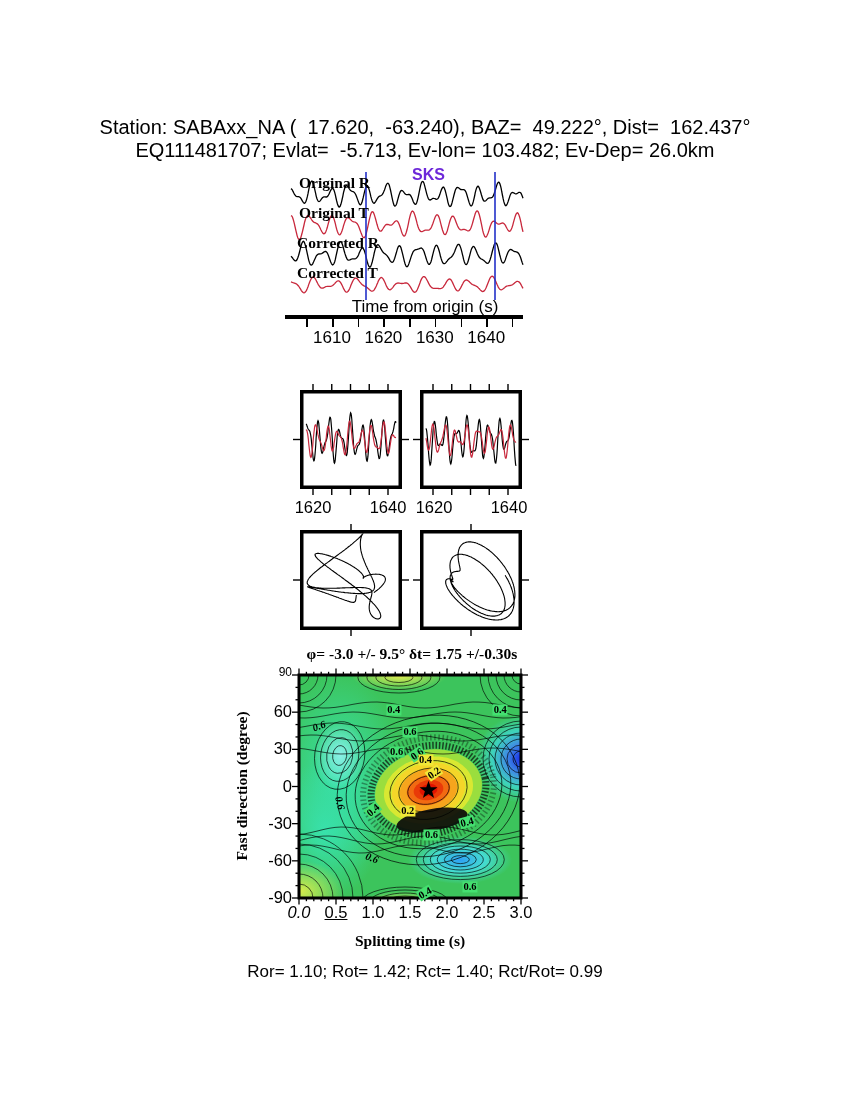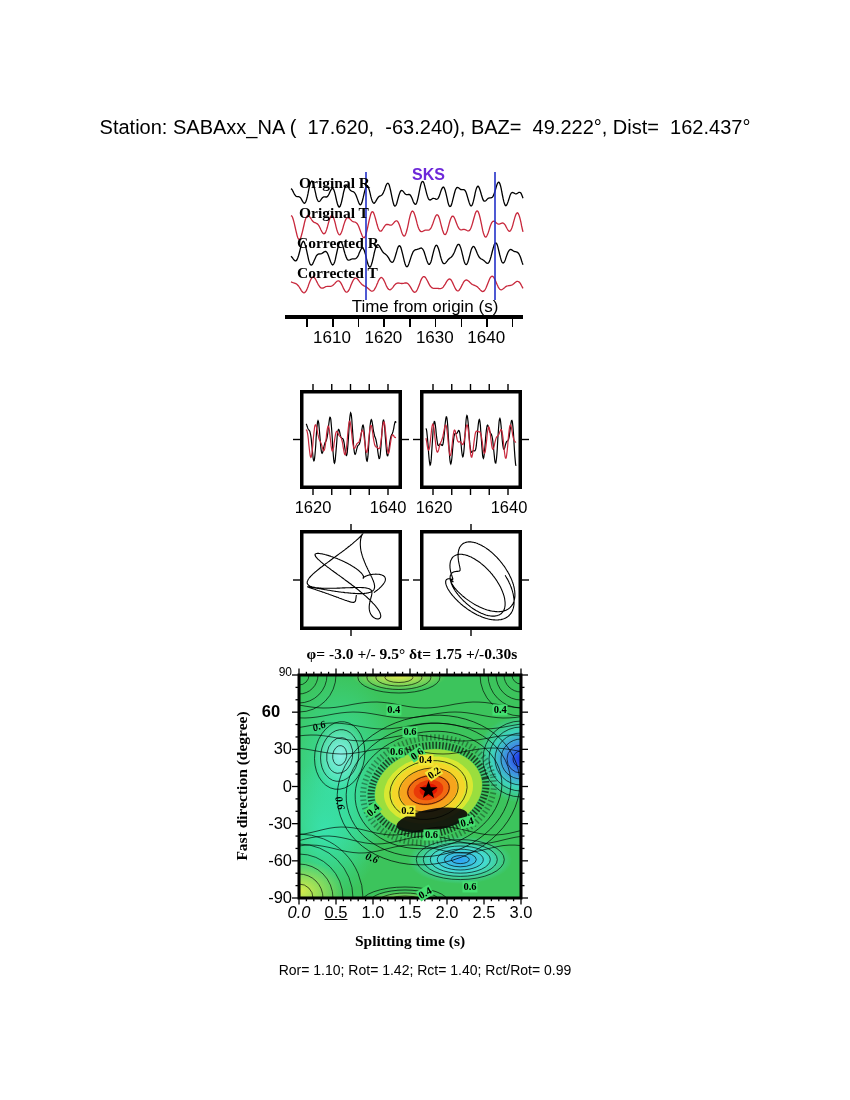--- a/index.html
+++ b/index.html
@@ -15,20 +15,21 @@
   .chip.none{font-style:italic;background:transparent;}
   #ydirlabel{position:absolute;transform:rotate(-90deg);transform-origin:center;
         font-family:"Liberation Serif",serif;font-weight:bold;font-size:15.5px;white-space:nowrap;}
 </style>
 </head>
 <body>
 
 <div id="fig">
 
   <div class="hdr" style="top:116px;">Station: SABAxx_NA (  17.620,  -63.240), BAZ=  49.222°, Dist=  162.437°</div>
+  <div class="hdr" style="top:139px;">EQ111481707; Evlat=  -5.713, Ev-lon= 103.482; Ev-Dep= 26.0km</div>
 
   <svg id="wavesvg" width="242" height="158" viewBox="0 0 242 158" style="position:absolute;left:283px;top:162px;">
       <polyline points="8.0,26.6 8.7,27.1 9.4,28.0 10.0,29.4 10.7,30.8 11.4,32.1 12.1,33.2 12.8,34.0 13.5,34.5 14.1,34.7 14.8,34.7 15.5,34.7 16.2,34.9 16.9,35.2 17.6,35.9 18.2,36.9 18.9,38.1 19.6,39.3 20.3,40.4 21.0,41.1 21.6,41.2 22.3,40.6 23.0,39.3 23.7,37.1 24.4,34.4 25.1,31.2 25.7,27.8 26.4,24.7 27.1,22.0 27.8,20.1 28.5,19.2 29.2,19.2 29.8,20.4 30.5,22.4 31.2,25.0 31.9,28.1 32.6,31.2 33.2,34.1 33.9,36.5 34.6,38.3 35.3,39.3 36.0,39.6 36.7,39.3 37.3,38.6 38.0,37.7 38.7,36.7 39.4,35.8 40.1,35.2 40.8,34.9 41.4,34.9 42.1,34.9 42.8,35.0 43.5,35.0 44.2,34.7 44.8,34.0 45.5,33.0 46.2,31.6 46.9,30.1 47.6,28.6 48.3,27.3 48.9,26.5 49.6,26.3 50.3,26.9 51.0,28.3 51.7,30.4 52.4,33.1 53.0,36.0 53.7,39.0 54.4,41.7 55.1,43.7 55.8,44.9 56.4,45.1 57.1,44.3 57.8,42.6 58.5,40.1 59.2,37.0 59.9,33.8 60.5,30.7 61.2,28.0 61.9,25.8 62.6,24.4 63.3,23.7 64.0,23.7 64.6,24.3 65.3,25.2 66.0,26.3 66.7,27.3 67.4,28.2 68.0,28.8 68.7,29.2 69.4,29.5 70.1,29.7 70.8,30.0 71.5,30.6 72.1,31.5 72.8,32.8 73.5,34.5 74.2,36.4 74.9,38.4 75.6,40.3 76.2,41.7 76.9,42.6 77.6,42.7 78.3,41.9 79.0,40.3 79.6,38.0 80.3,35.2 81.0,32.1 81.7,29.2 82.4,26.6 83.1,24.7 83.7,23.7 84.4,23.7 85.1,24.7 85.8,26.5 86.5,28.9 87.2,31.6 87.8,34.4 88.5,36.9 89.2,39.0 89.9,40.4 90.6,41.1 91.2,41.2 91.9,40.6 92.6,39.6 93.3,38.4 94.0,37.2 94.7,36.1 95.3,35.2 96.0,34.5 96.7,34.1 97.4,33.8 98.1,33.5 98.8,33.0 99.4,32.3 100.1,31.1 100.8,29.6 101.5,27.9 102.2,25.9 102.8,24.1 103.5,22.5 104.2,21.5 104.9,21.2 105.6,21.8 106.3,23.3 106.9,25.6 107.6,28.5 108.3,31.9 109.0,35.4 109.7,38.6 110.4,41.3 111.0,43.1 111.7,44.1 112.4,44.0 113.1,43.0 113.8,41.2 114.4,38.9 115.1,36.3 115.8,33.8 116.5,31.6 117.2,29.9 117.9,28.8 118.5,28.4 119.2,28.5 119.9,29.1 120.6,29.9 121.3,30.9 122.0,31.7 122.6,32.3 123.3,32.6 124.0,32.7 124.7,32.6 125.4,32.5 126.0,32.5 126.7,32.7 127.4,33.3 128.1,34.4 128.8,35.8 129.5,37.4 130.1,39.2 130.8,40.7 131.5,41.9 132.2,42.4 132.9,42.2 133.6,41.0 134.2,39.1 134.9,36.3 135.6,33.1 136.3,29.6 137.0,26.2 137.6,23.3 138.3,21.0 139.0,19.7 139.7,19.4 140.4,20.0 141.1,21.6 141.7,23.9 142.4,26.6 143.1,29.4 143.8,32.1 144.5,34.4 145.2,36.2 145.8,37.4 146.5,37.9 147.2,38.0 147.9,37.7 148.6,37.2 149.2,36.8 149.9,36.4 150.6,36.3 151.3,36.5 152.0,36.7 152.7,37.1 153.3,37.3 154.0,37.2 154.7,36.8 155.4,35.8 156.1,34.4 156.8,32.6 157.4,30.6 158.1,28.6 158.8,26.9 159.5,25.6 160.2,25.0 160.8,25.3 161.5,26.5 162.2,28.5 162.9,31.1 163.6,34.1 164.3,37.2 164.9,40.1 165.6,42.5 166.3,44.0 167.0,44.6 167.7,44.3 168.4,42.9 169.0,40.9 169.7,38.2 170.4,35.4 171.1,32.5 171.8,30.0 172.4,27.9 173.1,26.5 173.8,25.6 174.5,25.4 175.2,25.6 175.9,26.0 176.5,26.6 177.2,27.1 177.9,27.5 178.6,27.6 179.3,27.6 180.0,27.6 180.6,27.6 181.3,27.8 182.0,28.5 182.7,29.6 183.4,31.2 184.0,33.2 184.7,35.6 185.4,38.0 186.1,40.4 186.8,42.3 187.5,43.6 188.1,44.0 188.8,43.6 189.5,42.2 190.2,39.9 190.9,37.1 191.6,34.0 192.2,30.9 192.9,28.1 193.6,25.9 194.3,24.6 195.0,24.1 195.6,24.6 196.3,26.0 197.0,28.0 197.7,30.3 198.4,32.8 199.1,35.0 199.7,36.9 200.4,38.3 201.1,39.1 201.8,39.2 202.5,39.0 203.2,38.4 203.8,37.6 204.5,36.9 205.2,36.3 205.9,36.0 206.6,35.8 207.2,35.8 207.9,35.8 208.6,35.7 209.3,35.2 210.0,34.4 210.7,33.1 211.3,31.2 212.0,29.1 212.7,26.7 213.4,24.4 214.1,22.3 214.8,20.8 215.4,20.2 216.1,20.4 216.8,21.6 217.5,23.7 218.2,26.6 218.8,30.0 219.5,33.5 220.2,36.9 220.9,39.9 221.6,42.1 222.3,43.4 222.9,43.7 223.6,43.1 224.3,41.8 225.0,39.9 225.7,37.7 226.4,35.6 227.0,33.6 227.7,32.0 228.4,31.0 229.1,30.5 229.8,30.4 230.4,30.7 231.1,31.1 231.8,31.5 232.5,31.8 233.2,31.8 233.9,31.7 234.5,31.3 235.2,30.8 235.9,30.4 236.6,30.3 237.3,30.5 238.0,31.2 238.6,32.5 239.3,34.2 240.0,36.3" fill="none" stroke="#000000" stroke-width="1.3"></polyline>
       <polyline points="8.0,53.6 8.7,54.0 9.4,55.0 10.0,56.8 10.7,59.1 11.4,61.9 12.1,65.0 12.8,68.1 13.5,71.0 14.1,73.6 14.8,75.7 15.5,77.0 16.2,77.5 16.9,77.2 17.6,76.1 18.2,74.2 18.9,71.8 19.6,69.0 20.3,66.0 21.0,63.0 21.6,60.2 22.3,57.8 23.0,55.8 23.7,54.5 24.4,53.7 25.1,53.5 25.7,53.8 26.4,54.5 27.1,55.4 27.8,56.4 28.5,57.5 29.2,58.5 29.8,59.3 30.5,59.9 31.2,60.3 31.9,60.6 32.6,60.9 33.2,61.2 33.9,61.6 34.6,62.1 35.3,62.9 36.0,63.9 36.7,65.2 37.3,66.5 38.0,68.0 38.7,69.4 39.4,70.5 40.1,71.4 40.8,71.8 41.4,71.7 42.1,71.0 42.8,69.7 43.5,67.9 44.2,65.8 44.8,63.3 45.5,60.8 46.2,58.4 46.9,56.3 47.6,54.7 48.3,53.7 48.9,53.4 49.6,53.9 50.3,55.1 51.0,56.9 51.7,59.3 52.4,61.9 53.0,64.6 53.7,67.2 54.4,69.5 55.1,71.3 55.8,72.4 56.4,72.9 57.1,72.7 57.8,71.7 58.5,70.2 59.2,68.3 59.9,66.1 60.5,63.8 61.2,61.6 61.9,59.6 62.6,57.9 63.3,56.7 64.0,55.9 64.6,55.6 65.3,55.7 66.0,56.1 66.7,56.7 67.4,57.4 68.0,58.1 68.7,58.7 69.4,59.2 70.1,59.6 70.8,59.8 71.5,60.0 72.1,60.2 72.8,60.5 73.5,61.0 74.2,61.7 74.9,62.8 75.6,64.2 76.2,65.8 76.9,67.7 77.6,69.6 78.3,71.6 79.0,73.3 79.6,74.6 80.3,75.5 81.0,75.7 81.7,75.2 82.4,74.0 83.1,72.1 83.7,69.5 84.4,66.6 85.1,63.3 85.8,60.0 86.5,56.9 87.2,54.1 87.8,52.0 88.5,50.5 89.2,49.8 89.9,49.9 90.6,50.8 91.2,52.4 91.9,54.6 92.6,57.0 93.3,59.7 94.0,62.3 94.7,64.6 95.3,66.6 96.0,68.0 96.7,68.9 97.4,69.2 98.1,69.1 98.8,68.5 99.4,67.5 100.1,66.5 100.8,65.3 101.5,64.3 102.2,63.4 102.8,62.8 103.5,62.5 104.2,62.4 104.9,62.5 105.6,62.7 106.3,62.9 106.9,63.1 107.6,63.2 108.3,63.1 109.0,62.7 109.7,62.1 110.4,61.4 111.0,60.6 111.7,59.8 112.4,59.2 113.1,58.8 113.8,58.8 114.4,59.2 115.1,60.1 115.8,61.5 116.5,63.2 117.2,65.3 117.9,67.4 118.5,69.6 119.2,71.5 119.9,72.9 120.6,73.9 121.3,74.1 122.0,73.6 122.6,72.3 123.3,70.3 124.0,67.8 124.7,64.8 125.4,61.6 126.0,58.3 126.7,55.3 127.4,52.8 128.1,50.8 128.8,49.5 129.5,49.1 130.1,49.4 130.8,50.4 131.5,52.1 132.2,54.3 132.9,56.8 133.6,59.4 134.2,61.9 134.9,64.2 135.6,66.2 136.3,67.7 137.0,68.8 137.6,69.4 138.3,69.7 139.0,69.6 139.7,69.4 140.4,69.0 141.1,68.6 141.7,68.3 142.4,68.2 143.1,68.1 143.8,68.1 144.5,68.2 145.2,68.2 145.8,68.1 146.5,67.7 147.2,67.1 147.9,66.1 148.6,64.8 149.2,63.2 149.9,61.4 150.6,59.4 151.3,57.4 152.0,55.6 152.7,54.1 153.3,53.2 154.0,52.8 154.7,53.0 155.4,53.9 156.1,55.5 156.8,57.6 157.4,60.1 158.1,62.8 158.8,65.5 159.5,68.0 160.2,70.1 160.8,71.7 161.5,72.5 162.2,72.6 162.9,72.0 163.6,70.6 164.3,68.7 164.9,66.4 165.6,63.8 166.3,61.2 167.0,58.8 167.7,56.8 168.4,55.3 169.0,54.3 169.7,54.1 170.4,54.4 171.1,55.3 171.8,56.7 172.4,58.3 173.1,60.2 173.8,62.0 174.5,63.7 175.2,65.2 175.9,66.3 176.5,67.1 177.2,67.6 177.9,67.8 178.6,67.8 179.3,67.7 180.0,67.5 180.6,67.4 181.3,67.4 182.0,67.6 182.7,67.8 183.4,68.2 184.0,68.5 184.7,68.8 185.4,68.9 186.1,68.6 186.8,68.0 187.5,67.0 188.1,65.5 188.8,63.6 189.5,61.3 190.2,58.8 190.9,56.3 191.6,53.9 192.2,51.8 192.9,50.1 193.6,49.1 194.3,48.9 195.0,49.4 195.6,50.8 196.3,52.8 197.0,55.5 197.7,58.6 198.4,61.9 199.1,65.3 199.7,68.4 200.4,71.0 201.1,73.1 201.8,74.5 202.5,75.1 203.2,74.9 203.8,74.0 204.5,72.6 205.2,70.7 205.9,68.6 206.6,66.3 207.2,64.2 207.9,62.4 208.6,60.9 209.3,59.9 210.0,59.3 210.7,59.1 211.3,59.3 212.0,59.7 212.7,60.3 213.4,60.9 214.1,61.5 214.8,61.9 215.4,62.1 216.1,62.1 216.8,61.9 217.5,61.6 218.2,61.3 218.8,61.1 219.5,61.0 220.2,61.1 220.9,61.5 221.6,62.3 222.3,63.2 222.9,64.4 223.6,65.7 224.3,67.0 225.0,68.1 225.7,68.9 226.4,69.3 227.0,69.1 227.7,68.4 228.4,67.1 229.1,65.3 229.8,63.1 230.4,60.6 231.1,58.1 231.8,55.6 232.5,53.5 233.2,51.9 233.9,51.0 234.5,50.8 235.2,51.5 235.9,52.9 236.6,55.0 237.3,57.6 238.0,60.7 238.6,63.9 239.3,67.0 240.0,69.9" fill="none" stroke="#c8283c" stroke-width="1.3"></polyline>
       <polyline points="8.0,94.3 8.7,94.9 9.4,95.7 10.0,96.6 10.7,97.5 11.4,98.3 12.1,98.8 12.8,98.8 13.5,98.4 14.1,97.4 14.8,95.8 15.5,93.7 16.2,91.2 16.9,88.5 17.6,85.7 18.2,83.3 18.9,81.3 19.6,80.0 20.3,79.4 21.0,79.8 21.6,81.1 22.3,83.1 23.0,85.8 23.7,88.9 24.4,92.1 25.1,95.3 25.7,98.1 26.4,100.4 27.1,102.1 27.8,103.0 28.5,103.1 29.2,102.6 29.8,101.6 30.5,100.1 31.2,98.5 31.9,96.9 32.6,95.4 33.2,94.1 33.9,93.2 34.6,92.5 35.3,92.2 36.0,92.0 36.7,91.9 37.3,91.9 38.0,91.8 38.7,91.5 39.4,91.1 40.1,90.6 40.8,90.1 41.4,89.7 42.1,89.4 42.8,89.5 43.5,89.9 44.2,90.8 44.8,92.1 45.5,93.7 46.2,95.7 46.9,97.7 47.6,99.7 48.3,101.3 48.9,102.4 49.6,102.9 50.3,102.6 51.0,101.5 51.7,99.7 52.4,97.2 53.0,94.2 53.7,91.0 54.4,87.8 55.1,84.8 55.8,82.4 56.4,80.7 57.1,79.7 57.8,79.7 58.5,80.5 59.2,82.0 59.9,84.0 60.5,86.4 61.2,89.0 61.9,91.4 62.6,93.6 63.3,95.4 64.0,96.8 64.6,97.7 65.3,98.1 66.0,98.2 66.7,98.0 67.4,97.6 68.0,97.3 68.7,97.0 69.4,96.8 70.1,96.8 70.8,96.8 71.5,96.8 72.1,96.8 72.8,96.5 73.5,96.0 74.2,95.2 74.9,94.1 75.6,92.7 76.2,91.1 76.9,89.5 77.6,88.0 78.3,86.8 79.0,86.1 79.6,86.0 80.3,86.6 81.0,87.8 81.7,89.7 82.4,92.1 83.1,94.8 83.7,97.6 84.4,100.3 85.1,102.5 85.8,104.1 86.5,105.0 87.2,105.0 87.8,104.1 88.5,102.4 89.2,100.0 89.9,97.2 90.6,94.2 91.2,91.1 91.9,88.4 92.6,86.0 93.3,84.3 94.0,83.2 94.7,82.7 95.3,82.9 96.0,83.6 96.7,84.6 97.4,85.9 98.1,87.2 98.8,88.4 99.4,89.4 100.1,90.3 100.8,91.0 101.5,91.5 102.2,92.0 102.8,92.5 103.5,93.1 104.2,93.9 104.9,94.8 105.6,95.9 106.3,97.1 106.9,98.3 107.6,99.3 108.3,100.0 109.0,100.4 109.7,100.2 110.4,99.4 111.0,98.0 111.7,96.2 112.4,93.9 113.1,91.5 113.8,89.1 114.4,86.9 115.1,85.1 115.8,84.1 116.5,83.8 117.2,84.3 117.9,85.6 118.5,87.7 119.2,90.3 119.9,93.2 120.6,96.2 121.3,99.1 122.0,101.5 122.6,103.3 123.3,104.4 124.0,104.7 124.7,104.2 125.4,103.0 126.0,101.4 126.7,99.3 127.4,97.1 128.1,94.9 128.8,92.9 129.5,91.2 130.1,89.8 130.8,88.9 131.5,88.3 132.2,87.9 132.9,87.7 133.6,87.6 134.2,87.4 134.9,87.2 135.6,87.0 136.3,86.6 137.0,86.3 137.6,86.1 138.3,86.0 139.0,86.4 139.7,87.1 140.4,88.2 141.1,89.8 141.7,91.7 142.4,93.9 143.1,96.2 143.8,98.4 144.5,100.3 145.2,101.6 145.8,102.3 146.5,102.3 147.2,101.5 147.9,99.9 148.6,97.7 149.2,95.0 149.9,92.2 150.6,89.4 151.3,86.9 152.0,84.9 152.7,83.7 153.3,83.2 154.0,83.5 154.7,84.7 155.4,86.5 156.1,88.8 156.8,91.3 157.4,94.0 158.1,96.4 158.8,98.5 159.5,100.1 160.2,101.2 160.8,101.7 161.5,101.7 162.2,101.3 162.9,100.6 163.6,99.7 164.3,98.8 164.9,97.9 165.6,97.2 166.3,96.5 167.0,96.0 167.7,95.5 168.4,94.9 169.0,94.3 169.7,93.3 170.4,92.2 171.1,90.8 171.8,89.2 172.4,87.4 173.1,85.7 173.8,84.2 174.5,83.0 175.2,82.4 175.9,82.4 176.5,83.0 177.2,84.4 177.9,86.4 178.6,88.9 179.3,91.8 180.0,94.7 180.6,97.4 181.3,99.8 182.0,101.5 182.7,102.5 183.4,102.6 184.0,101.9 184.7,100.4 185.4,98.3 186.1,95.8 186.8,93.1 187.5,90.4 188.1,88.1 188.8,86.3 189.5,85.1 190.2,84.5 190.9,84.6 191.6,85.4 192.2,86.5 192.9,88.1 193.6,89.7 194.3,91.4 195.0,92.9 195.6,94.2 196.3,95.3 197.0,96.0 197.7,96.6 198.4,97.0 199.1,97.3 199.7,97.7 200.4,98.1 201.1,98.7 201.8,99.4 202.5,100.1 203.2,100.7 203.8,101.2 204.5,101.4 205.2,101.2 205.9,100.4 206.6,99.1 207.2,97.3 207.9,95.0 208.6,92.3 209.3,89.5 210.0,86.8 210.7,84.4 211.3,82.5 212.0,81.3 212.7,80.9 213.4,81.3 214.1,82.6 214.8,84.6 215.4,87.2 216.1,90.0 216.8,93.0 217.5,95.7 218.2,98.1 218.8,99.8 219.5,100.8 220.2,101.1 220.9,100.6 221.6,99.5 222.3,97.9 222.9,95.9 223.6,93.9 224.3,92.0 225.0,90.3 225.7,89.0 226.4,88.1 227.0,87.6 227.7,87.5 228.4,87.7 229.1,88.1 229.8,88.5 230.4,89.0 231.1,89.3 231.8,89.6 232.5,89.7 233.2,89.9 233.9,90.1 234.5,90.4 235.2,91.0 235.9,91.9 236.6,93.2 237.3,94.8 238.0,96.7 238.6,98.8 239.3,100.9 240.0,102.7" fill="none" stroke="#000000" stroke-width="1.3"></polyline>
       <polyline points="8.0,119.9 8.7,120.2 9.4,120.5 10.0,120.7 10.7,120.9 11.4,121.1 12.1,121.3 12.8,121.6 13.5,122.0 14.1,122.5 14.8,123.2 15.5,124.0 16.2,125.0 16.9,126.1 17.6,127.2 18.2,128.3 18.9,129.3 19.6,130.1 20.3,130.6 21.0,130.8 21.6,130.6 22.3,130.1 23.0,129.1 23.7,127.9 24.4,126.3 25.1,124.5 25.7,122.6 26.4,120.8 27.1,119.0 27.8,117.5 28.5,116.3 29.2,115.5 29.8,115.0 30.5,115.0 31.2,115.4 31.9,116.2 32.6,117.3 33.2,118.5 33.9,119.9 34.6,121.3 35.3,122.6 36.0,123.7 36.7,124.7 37.3,125.4 38.0,125.9 38.7,126.1 39.4,126.1 40.1,126.0 40.8,125.7 41.4,125.4 42.1,125.0 42.8,124.7 43.5,124.5 44.2,124.3 44.8,124.3 45.5,124.3 46.2,124.3 46.9,124.3 47.6,124.3 48.3,124.1 48.9,123.9 49.6,123.5 50.3,122.9 51.0,122.3 51.7,121.6 52.4,120.8 53.0,120.1 53.7,119.5 54.4,119.0 55.1,118.8 55.8,118.9 56.4,119.3 57.1,119.9 57.8,120.9 58.5,122.1 59.2,123.5 59.9,125.0 60.5,126.4 61.2,127.7 61.9,128.9 62.6,129.7 63.3,130.1 64.0,130.1 64.6,129.8 65.3,129.0 66.0,127.9 66.7,126.4 67.4,124.8 68.0,123.1 68.7,121.4 69.4,119.9 70.1,118.5 70.8,117.4 71.5,116.6 72.1,116.2 72.8,116.1 73.5,116.3 74.2,116.8 74.9,117.5 75.6,118.3 76.2,119.2 76.9,120.1 77.6,120.9 78.3,121.7 79.0,122.4 79.6,122.9 80.3,123.4 81.0,123.8 81.7,124.1 82.4,124.5 83.1,124.9 83.7,125.3 84.4,125.8 85.1,126.4 85.8,127.0 86.5,127.7 87.2,128.2 87.8,128.7 88.5,129.1 89.2,129.2 89.9,129.0 90.6,128.5 91.2,127.8 91.9,126.7 92.6,125.4 93.3,123.9 94.0,122.3 94.7,120.7 95.3,119.1 96.0,117.8 96.7,116.7 97.4,115.9 98.1,115.5 98.8,115.6 99.4,116.1 100.1,116.9 100.8,118.1 101.5,119.5 102.2,121.0 102.8,122.6 103.5,124.1 104.2,125.4 104.9,126.5 105.6,127.3 106.3,127.7 106.9,127.8 107.6,127.6 108.3,127.1 109.0,126.4 109.7,125.6 110.4,124.6 111.0,123.7 111.7,122.9 112.4,122.2 113.1,121.6 113.8,121.3 114.4,121.1 115.1,121.0 115.8,121.1 116.5,121.2 117.2,121.3 117.9,121.4 118.5,121.5 119.2,121.5 119.9,121.4 120.6,121.3 121.3,121.2 122.0,121.0 122.6,120.9 123.3,121.0 124.0,121.1 124.7,121.5 125.4,122.1 126.0,122.9 126.7,123.8 127.4,124.9 128.1,126.1 128.8,127.3 129.5,128.4 130.1,129.3 130.8,129.9 131.5,130.3 132.2,130.2 132.9,129.8 133.6,129.0 134.2,127.8 134.9,126.2 135.6,124.5 136.3,122.7 137.0,120.8 137.6,119.0 138.3,117.4 139.0,116.1 139.7,115.2 140.4,114.7 141.1,114.6 141.7,114.9 142.4,115.5 143.1,116.5 143.8,117.7 144.5,119.0 145.2,120.4 145.8,121.7 146.5,122.9 147.2,124.0 147.9,124.8 148.6,125.4 149.2,125.9 149.9,126.2 150.6,126.3 151.3,126.3 152.0,126.3 152.7,126.3 153.3,126.3 154.0,126.3 154.7,126.4 155.4,126.5 156.1,126.6 156.8,126.7 157.4,126.7 158.1,126.5 158.8,126.2 159.5,125.8 160.2,125.1 160.8,124.2 161.5,123.2 162.2,122.1 162.9,120.9 163.6,119.7 164.3,118.7 164.9,117.9 165.6,117.3 166.3,117.0 167.0,117.1 167.7,117.6 168.4,118.4 169.0,119.5 169.7,120.9 170.4,122.4 171.1,123.9 171.8,125.4 172.4,126.7 173.1,127.8 173.8,128.5 174.5,128.9 175.2,128.9 175.9,128.5 176.5,127.7 177.2,126.7 177.9,125.4 178.6,124.0 179.3,122.6 180.0,121.3 180.6,120.1 181.3,119.2 182.0,118.5 182.7,118.1 183.4,118.0 184.0,118.1 184.7,118.5 185.4,119.0 186.1,119.6 186.8,120.3 187.5,120.9 188.1,121.5 188.8,122.1 189.5,122.5 190.2,122.8 190.9,123.1 191.6,123.4 192.2,123.7 192.9,124.0 193.6,124.4 194.3,124.8 195.0,125.4 195.6,126.1 196.3,126.8 197.0,127.6 197.7,128.3 198.4,128.9 199.1,129.3 199.7,129.5 200.4,129.4 201.1,128.9 201.8,128.1 202.5,127.0 203.2,125.6 203.8,124.0 204.5,122.2 205.2,120.4 205.9,118.7 206.6,117.1 207.2,115.8 207.9,114.9 208.6,114.3 209.3,114.2 210.0,114.6 210.7,115.3 211.3,116.4 212.0,117.8 212.7,119.3 213.4,121.0 214.1,122.6 214.8,124.1 215.4,125.4 216.1,126.4 216.8,127.2 217.5,127.6 218.2,127.8 218.8,127.6 219.5,127.3 220.2,126.8 220.9,126.2 221.6,125.7 222.3,125.1 222.9,124.6 223.6,124.2 224.3,124.0 225.0,123.8 225.7,123.7 226.4,123.6 227.0,123.5 227.7,123.4 228.4,123.2 229.1,122.9 229.8,122.5 230.4,122.0 231.1,121.4 231.8,120.8 232.5,120.2 233.2,119.8 233.9,119.4 234.5,119.3 235.2,119.5 235.9,119.9 236.6,120.5 237.3,121.4 238.0,122.6 238.6,123.8 239.3,125.1 240.0,126.4" fill="none" stroke="#c8283c" stroke-width="1.3"></polyline>
       <line x1="83" y1="10" x2="83" y2="138" stroke="#2230c8" stroke-width="1.6"></line>
       <line x1="212" y1="10" x2="212" y2="138" stroke="#2230c8" stroke-width="1.6"></line>
     </svg>
 
@@ -350,38 +351,38 @@
       <span class="chip" style="background: rgb(68, 224, 112); left: 74px; top: 135.039px; transform: translate(-50%, -50%) rotate(-40deg);">0.4</span>
       <span class="chip" style="background: rgb(240, 232, 56); left: 108.78px; top: 136.278px; transform: translate(-50%, -50%) rotate(0deg);">0.2</span>
       <span class="chip" style="background: rgb(68, 224, 112); left: 167.98px; top: 147.428px; transform: translate(-50%, -50%) rotate(-15deg);">0.4</span>
       <span class="chip" style="background: rgb(68, 224, 112); left: 132.46px; top: 159.817px; transform: translate(-50%, -50%) rotate(0deg);">0.6</span>
       <span class="chip none" style="left: 72.52px; top: 183.356px; transform: translate(-50%, -50%) rotate(20deg);">0.6</span>
       <span class="chip" style="background: rgb(68, 224, 112); left: 170.94px; top: 211.85px; transform: translate(-50%, -50%) rotate(0deg);">0.6</span>
       <span class="chip" style="background: rgb(68, 224, 112); left: 125.8px; top: 218.044px; transform: translate(-50%, -50%) rotate(-30deg);">0.4</span>
     </div>
   <div id="contourlabels">
       <span class="ticklab" style="left: 250px; top: 665px; width: 42px; font-size: 12px; position: absolute; text-align: right;">90</span>
-      <span class="ticklab" style="left: 250px; top: 702.167px; width: 42px; font-size: 16.5px; position: absolute; text-align: center; font-weight: bold;">60</span>
+      <span class="ticklab" style="left: 250px; top: 702.167px; width: 42px; font-size: 16.5px; position: absolute; text-align: right;">60</span>
       <span class="ticklab" style="left: 250px; top: 739.333px; width: 42px; font-size: 16.5px; position: absolute; text-align: right;">30</span>
       <span class="ticklab" style="left: 250px; top: 776.5px; width: 42px; font-size: 16.5px; position: absolute; text-align: right;">0</span>
       <span class="ticklab" style="left: 250px; top: 813.667px; width: 42px; font-size: 16.5px; position: absolute; text-align: right;">-30</span>
       <span class="ticklab" style="left: 250px; top: 850.833px; width: 42px; font-size: 16.5px; position: absolute; text-align: right;">-60</span>
       <span class="ticklab" style="left: 250px; top: 888px; width: 42px; font-size: 16.5px; position: absolute; text-align: right;">-90</span>
       <span class="ticklab" style="left: 277px; top: 903px; width: 44px; font-size: 16.5px; position: absolute; font-style: italic;">0.0</span>
       <span class="ticklab" style="left: 314px; top: 903px; width: 44px; font-size: 16.5px; position: absolute; text-decoration: underline;">0.5</span>
       <span class="ticklab" style="left: 351px; top: 903px; width: 44px; font-size: 16.5px; position: absolute;">1.0</span>
       <span class="ticklab" style="left: 388px; top: 903px; width: 44px; font-size: 16.5px; position: absolute;">1.5</span>
       <span class="ticklab" style="left: 425px; top: 903px; width: 44px; font-size: 16.5px; position: absolute;">2.0</span>
       <span class="ticklab" style="left: 462px; top: 903px; width: 44px; font-size: 16.5px; position: absolute;">2.5</span>
       <span class="ticklab" style="left: 499px; top: 903px; width: 44px; font-size: 16.5px; position: absolute;">3.0</span>
     </div>
 
   <span id="ydirlabel" style="left:152px;top:777px;width:180px;text-align:center;">Fast direction (degree)</span>
   <span class="serifb" style="position:absolute;left:310px;top:932px;width:200px;
         text-align:center;font-size:15.5px;">Splitting time (s)</span>
 
-  <div style="position:absolute;left:0;top:962px;width:850px;text-align:center;font-size:14px;">Ror= 1.10; Rot= 1.42; Rct= 1.40; Rct/Rot= 0.99</div>
+  <div style="position:absolute;left:0;top:962px;width:850px;text-align:center;font-size:17px;">Ror= 1.10; Rot= 1.42; Rct= 1.40; Rct/Rot= 0.99</div>
 
 <span class="ticklab" style="left: 307px; top: 328px; width: 50px; font-size: 17px; position: absolute;">1610</span>
     <span class="ticklab" style="left: 358.4px; top: 328px; width: 50px; font-size: 17px; position: absolute;">1620</span>
     <span class="ticklab" style="left: 409.8px; top: 328px; width: 50px; font-size: 17px; position: absolute;">1630</span>
     <span class="ticklab" style="left: 461.2px; top: 328px; width: 50px; font-size: 17px; position: absolute;">1640</span>
   </div>
 
 </body></html>

